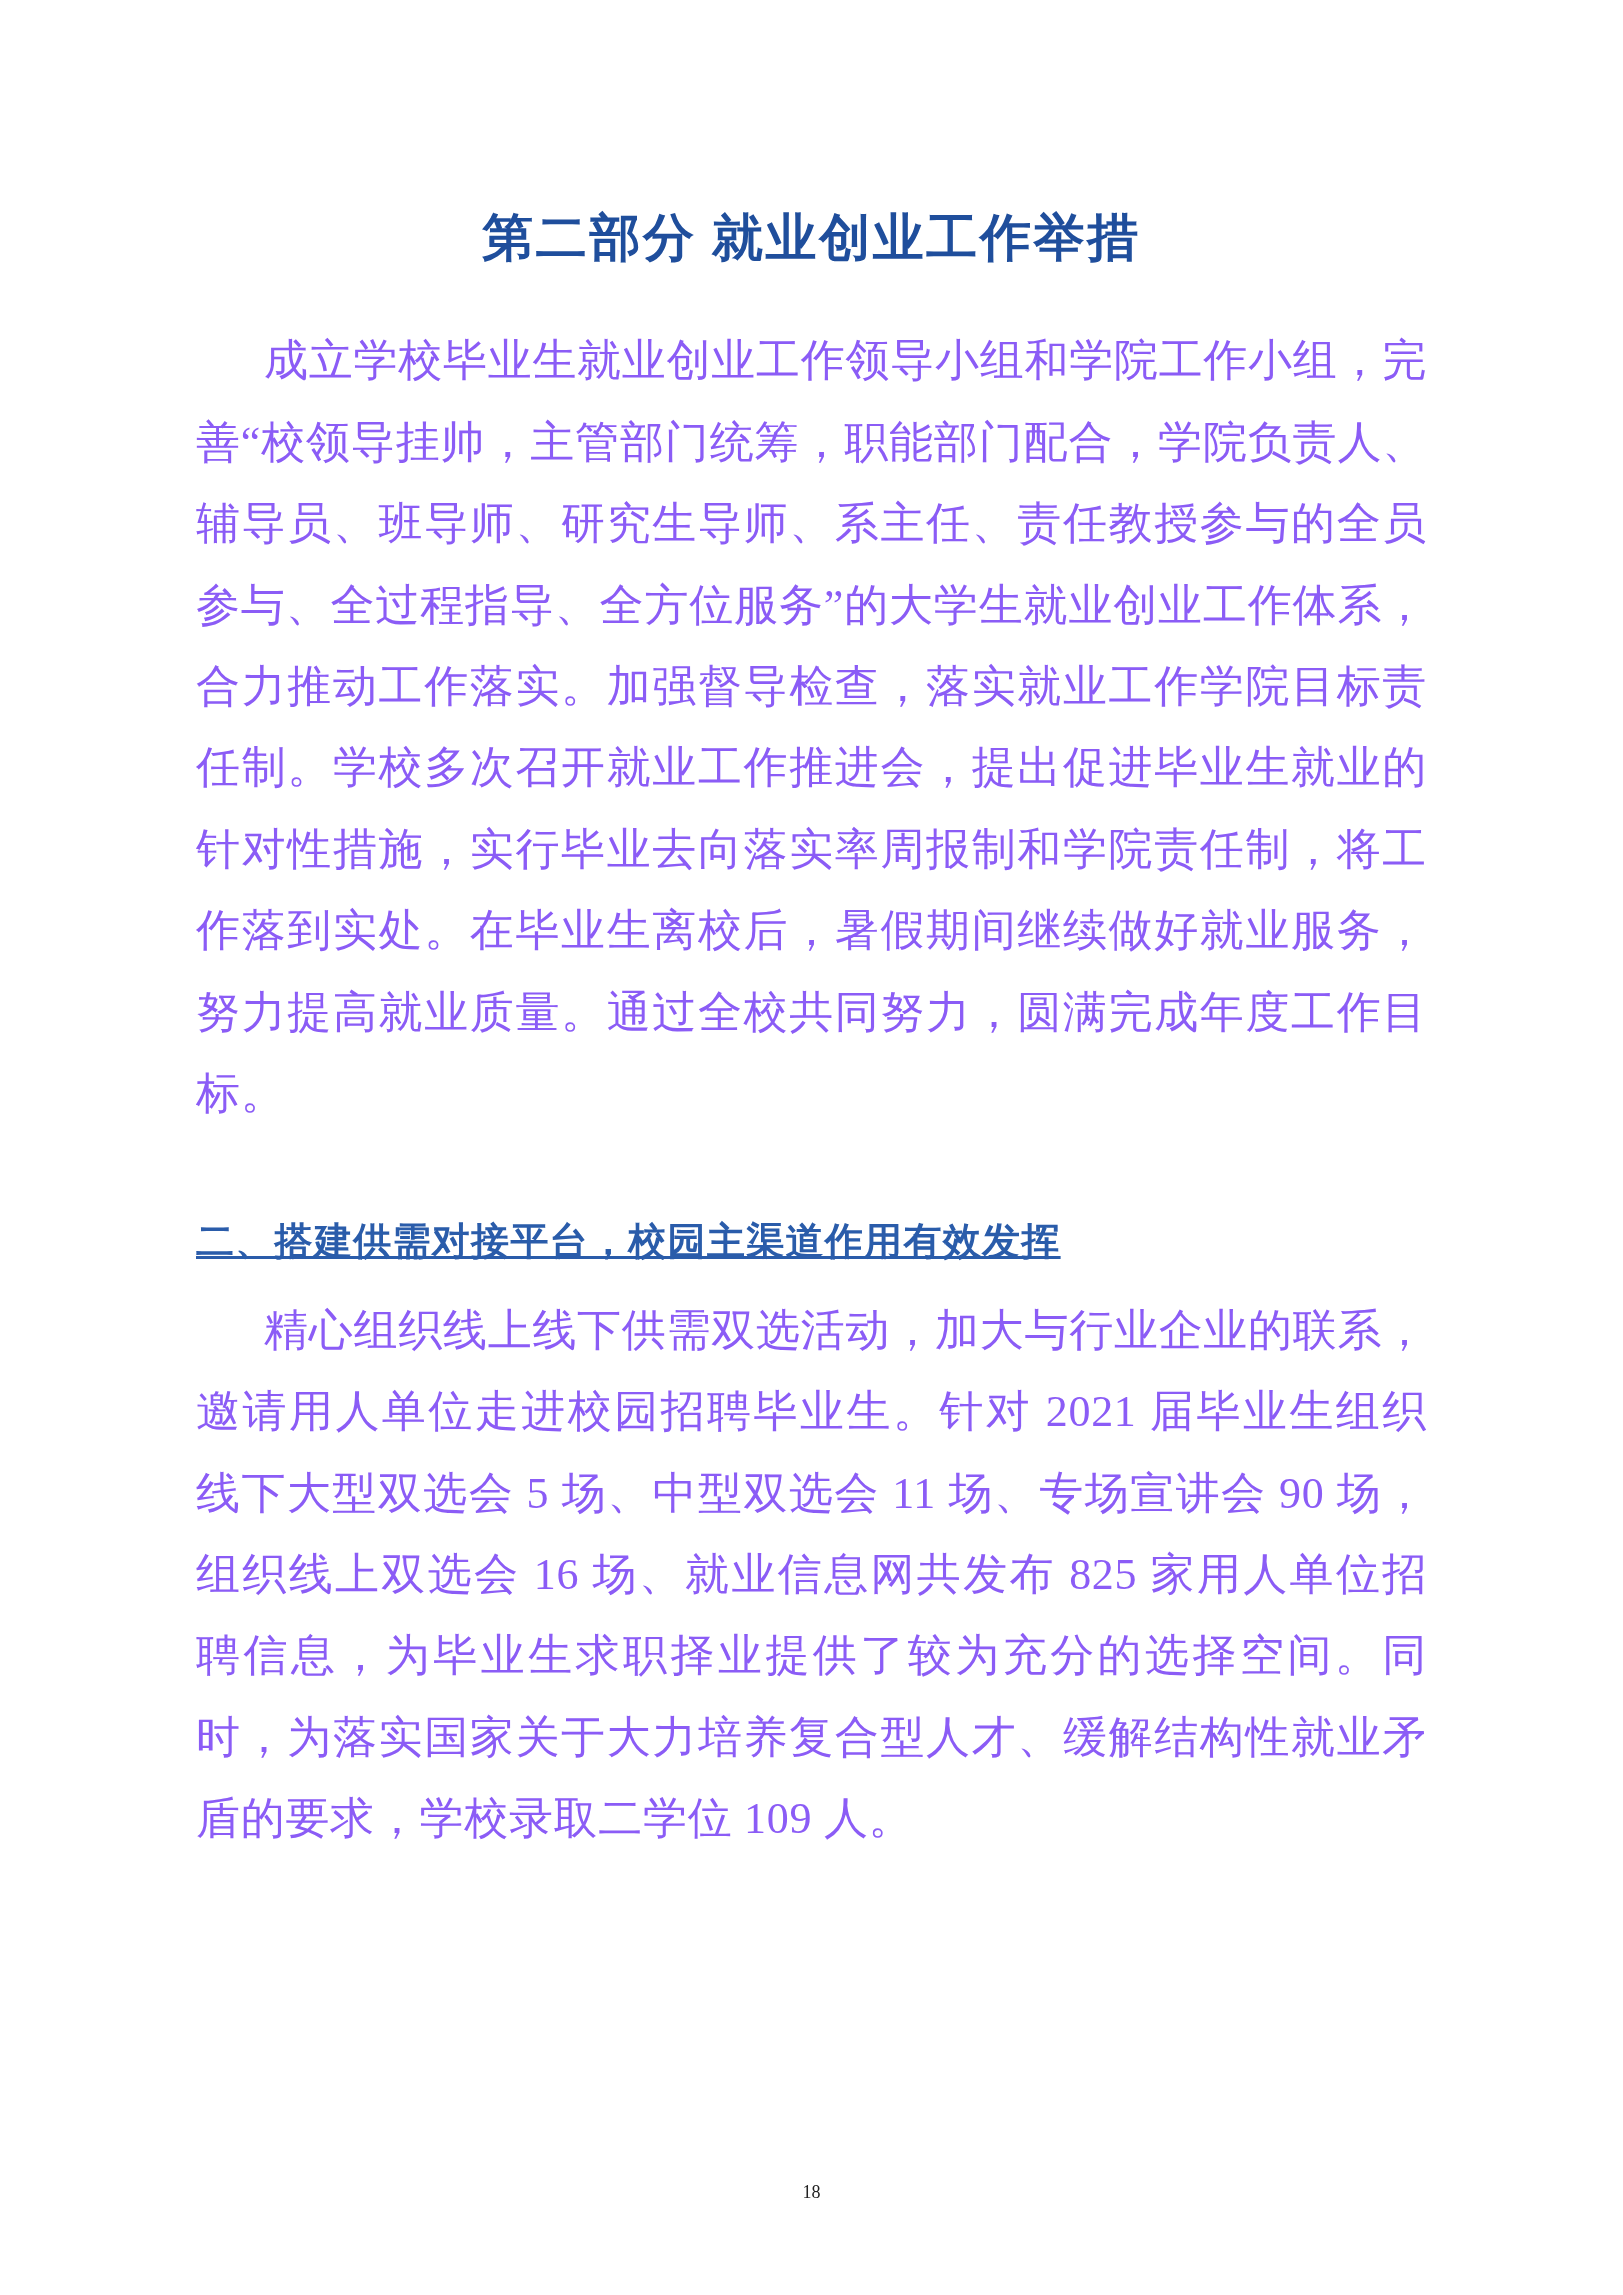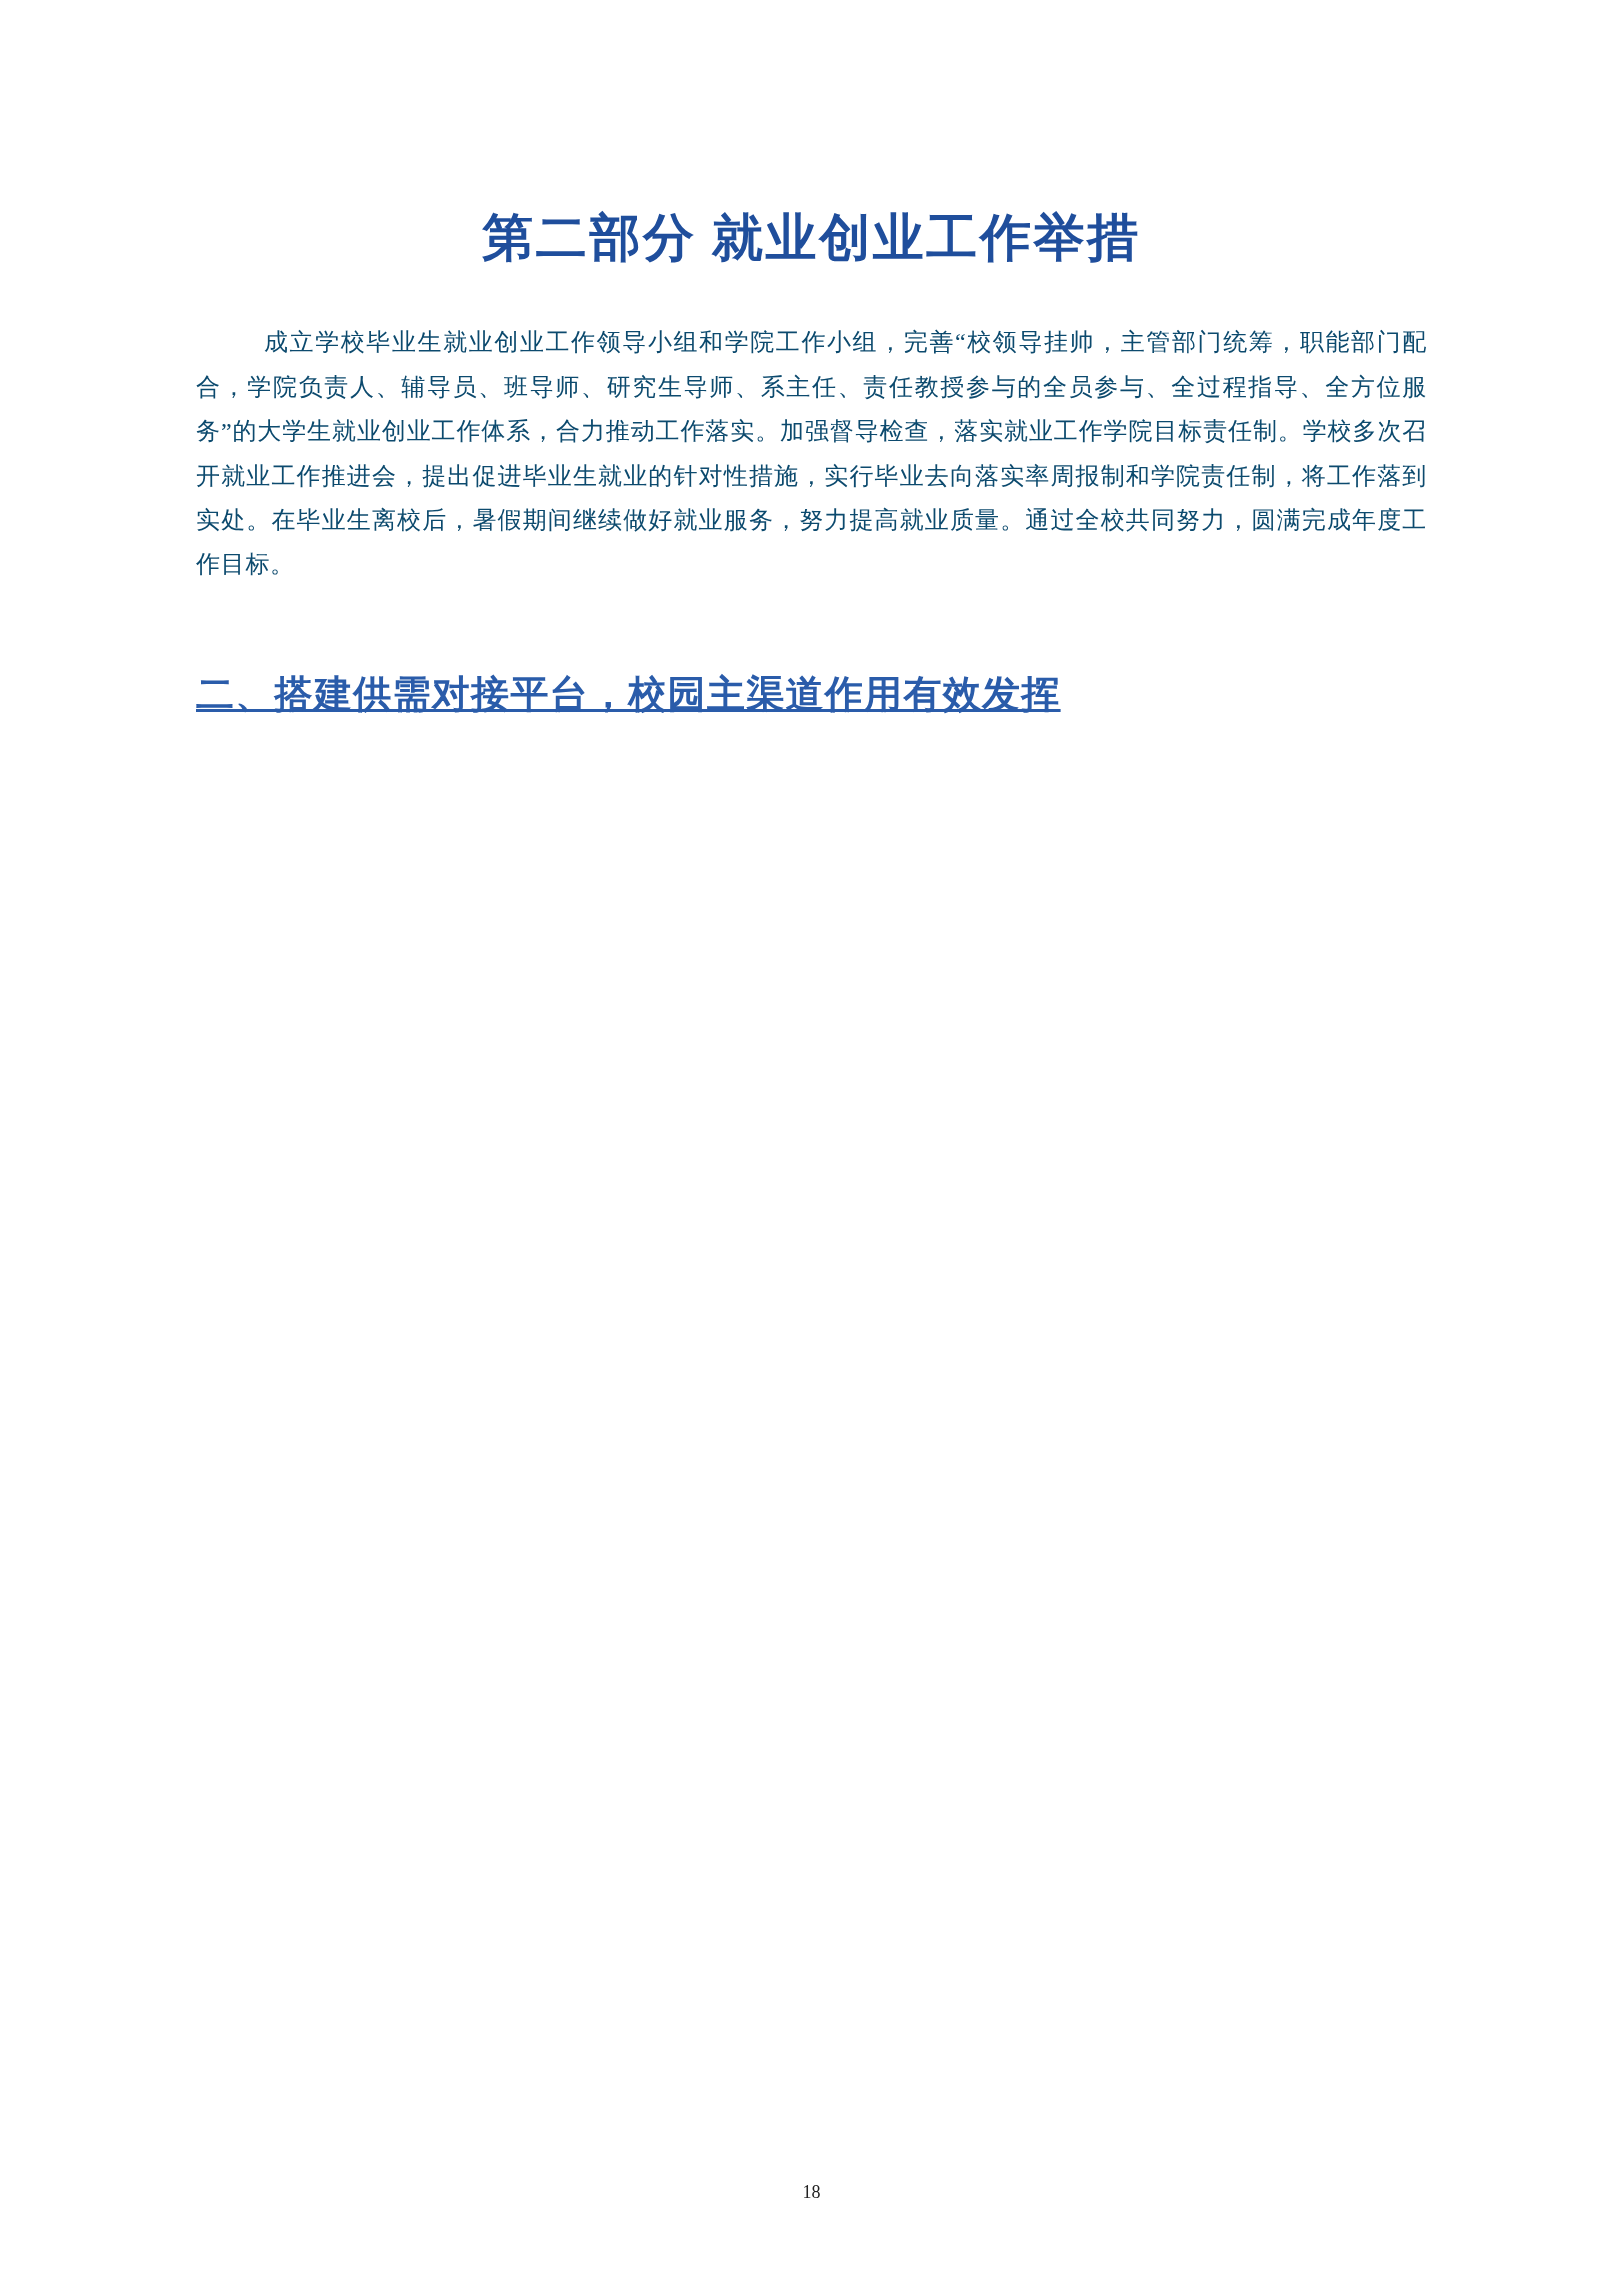--- a/index.html
+++ b/index.html
@@ -34,22 +34,22 @@
     font-weight: bold;
     letter-spacing: 1.3px;
     margin: 37px 0 19.6px 0;
     line-height: 1.5;
   }
   .section-heading.second {
     margin-top: 79px;
     text-decoration: underline;
   }
   .body-text {
-    color: #0c4a6e;
-    font-size: 24px;
+    color: #8b5cf6;
+    font-size: 44px;
     line-height: 1.85;
     text-align: justify;
     text-justify: inter-ideograph;
     text-indent: 68px;
     margin: 15.7px 0 0 0;
     letter-spacing: 0.7px;
   }
   .page-number {
     position: absolute;
     left: 0;
@@ -66,17 +66,18 @@
 
 <div class="page">
 
   <h1 class="doc-title">第二部分 就业创业工作举措</h1>
 
 
   <p class="body-text">成立学校毕业生就业创业工作领导小组和学院工作小组，完善“校领导挂帅，主管部门统筹，职能部门配合，学院负责人、辅导员、班导师、研究生导师、系主任、责任教授参与的全员参与、全过程指导、全方位服务”的大学生就业创业工作体系，合力推动工作落实。加强督导检查，落实就业工作学院目标责任制。学校多次召开就业工作推进会，提出促进毕业生就业的针对性措施，实行毕业去向落实率周报制和学院责任制，将工作落到实处。在毕业生离校后，暑假期间继续做好就业服务，努力提高就业质量。通过全校共同努力，圆满完成年度工作目标。</p>
 
   <h2 class="section-heading second">二、搭建供需对接平台，校园主渠道作用有效发挥</h2>
 
+  <p class="body-text">精心组织线上线下供需双选活动，加大与行业企业的联系，邀请用人单位走进校园招聘毕业生。针对 2021 届毕业生组织线下大型双选会 5 场、中型双选会 11 场、专场宣讲会 90 场，组织线上双选会 16 场、就业信息网共发布 825 家用人单位招聘信息，为毕业生求职择业提供了较为充分的选择空间。同时，为落实国家关于大力培养复合型人才、缓解结构性就业矛盾的要求，学校录取二学位 109 人。</p>
 
   <div class="page-number">18</div>
 
 </div>
 
 
 </body></html>

